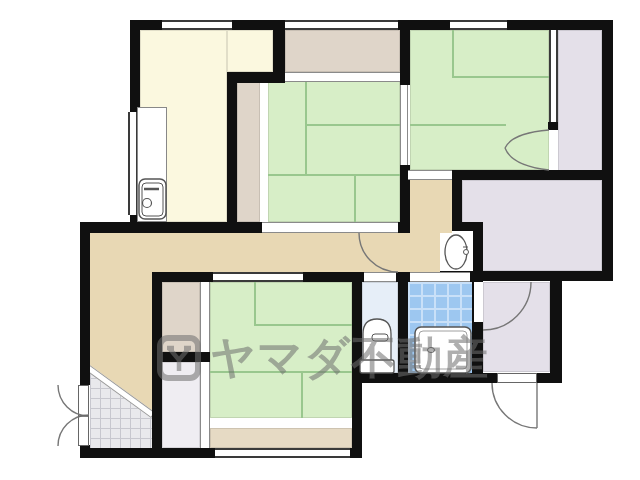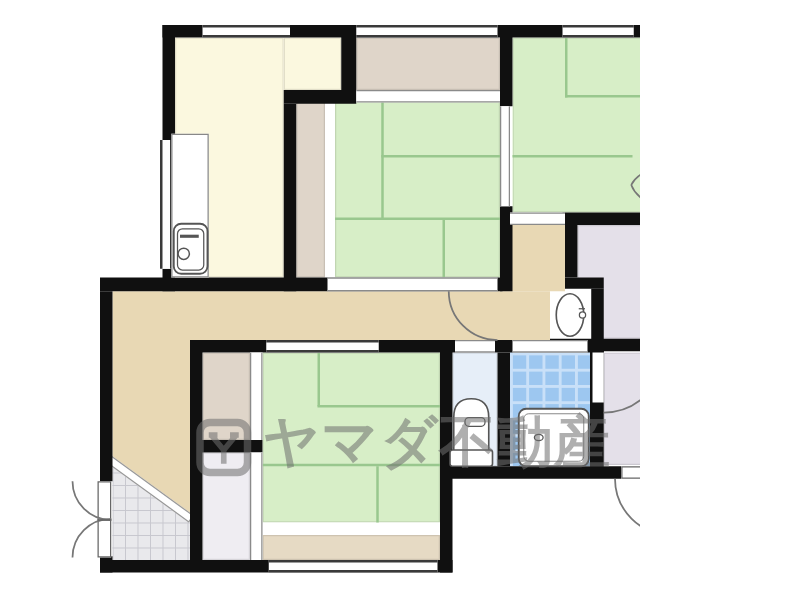--- a/index.html
+++ b/index.html
@@ -1,16 +1,16 @@
 <!DOCTYPE html>
 <html style="--c-wall: #101010; --c-tatami: #D7EEC7; --c-tatami-line: #99C78E; --c-cream: #FBF8DF; --c-closet-tan: #DFD5C9; --c-hall: #E8D8B4; --c-engawa: #E6DAC4; --c-lavender: #E4E0E9; --c-closet-grey: #EFEDF2; --c-toilet: #E6EEF8; --c-bath-tile: #9DC7F0; --c-bath-tile-line: #C9E0F8; --c-genkan-tile: #E9E9EC; --c-genkan-tile-line: #C7C7CE; --c-watermark: #6F6F6F;"><head>
 <meta charset="utf-8">
 <style>
   html,body{margin:0;padding:0;background:#ffffff;font-family:"DejaVu Sans",sans-serif;}
-  .plan{position:relative;width:512px;height:480px;background:#fff;overflow:hidden;font-family:Liberation Mono, monospace;}
+  .plan{position:relative;width:640px;height:480px;background:#fff;overflow:hidden;}
   .abs{position:absolute;box-sizing:border-box;}
   
   .room{box-shadow:inset 0 0 0 1px rgba(0,0,0,0.10);}
   .c-cream{background:var(--c-cream);}
   .c-tan{background:var(--c-closet-tan);}
   .c-tatami{background:var(--c-tatami);}
   .c-hall{background:var(--c-hall);}
   .c-lav{background:var(--c-lavender);}
   .c-grey{background:var(--c-closet-grey);}
   .c-toilet{background:var(--c-toilet);}

